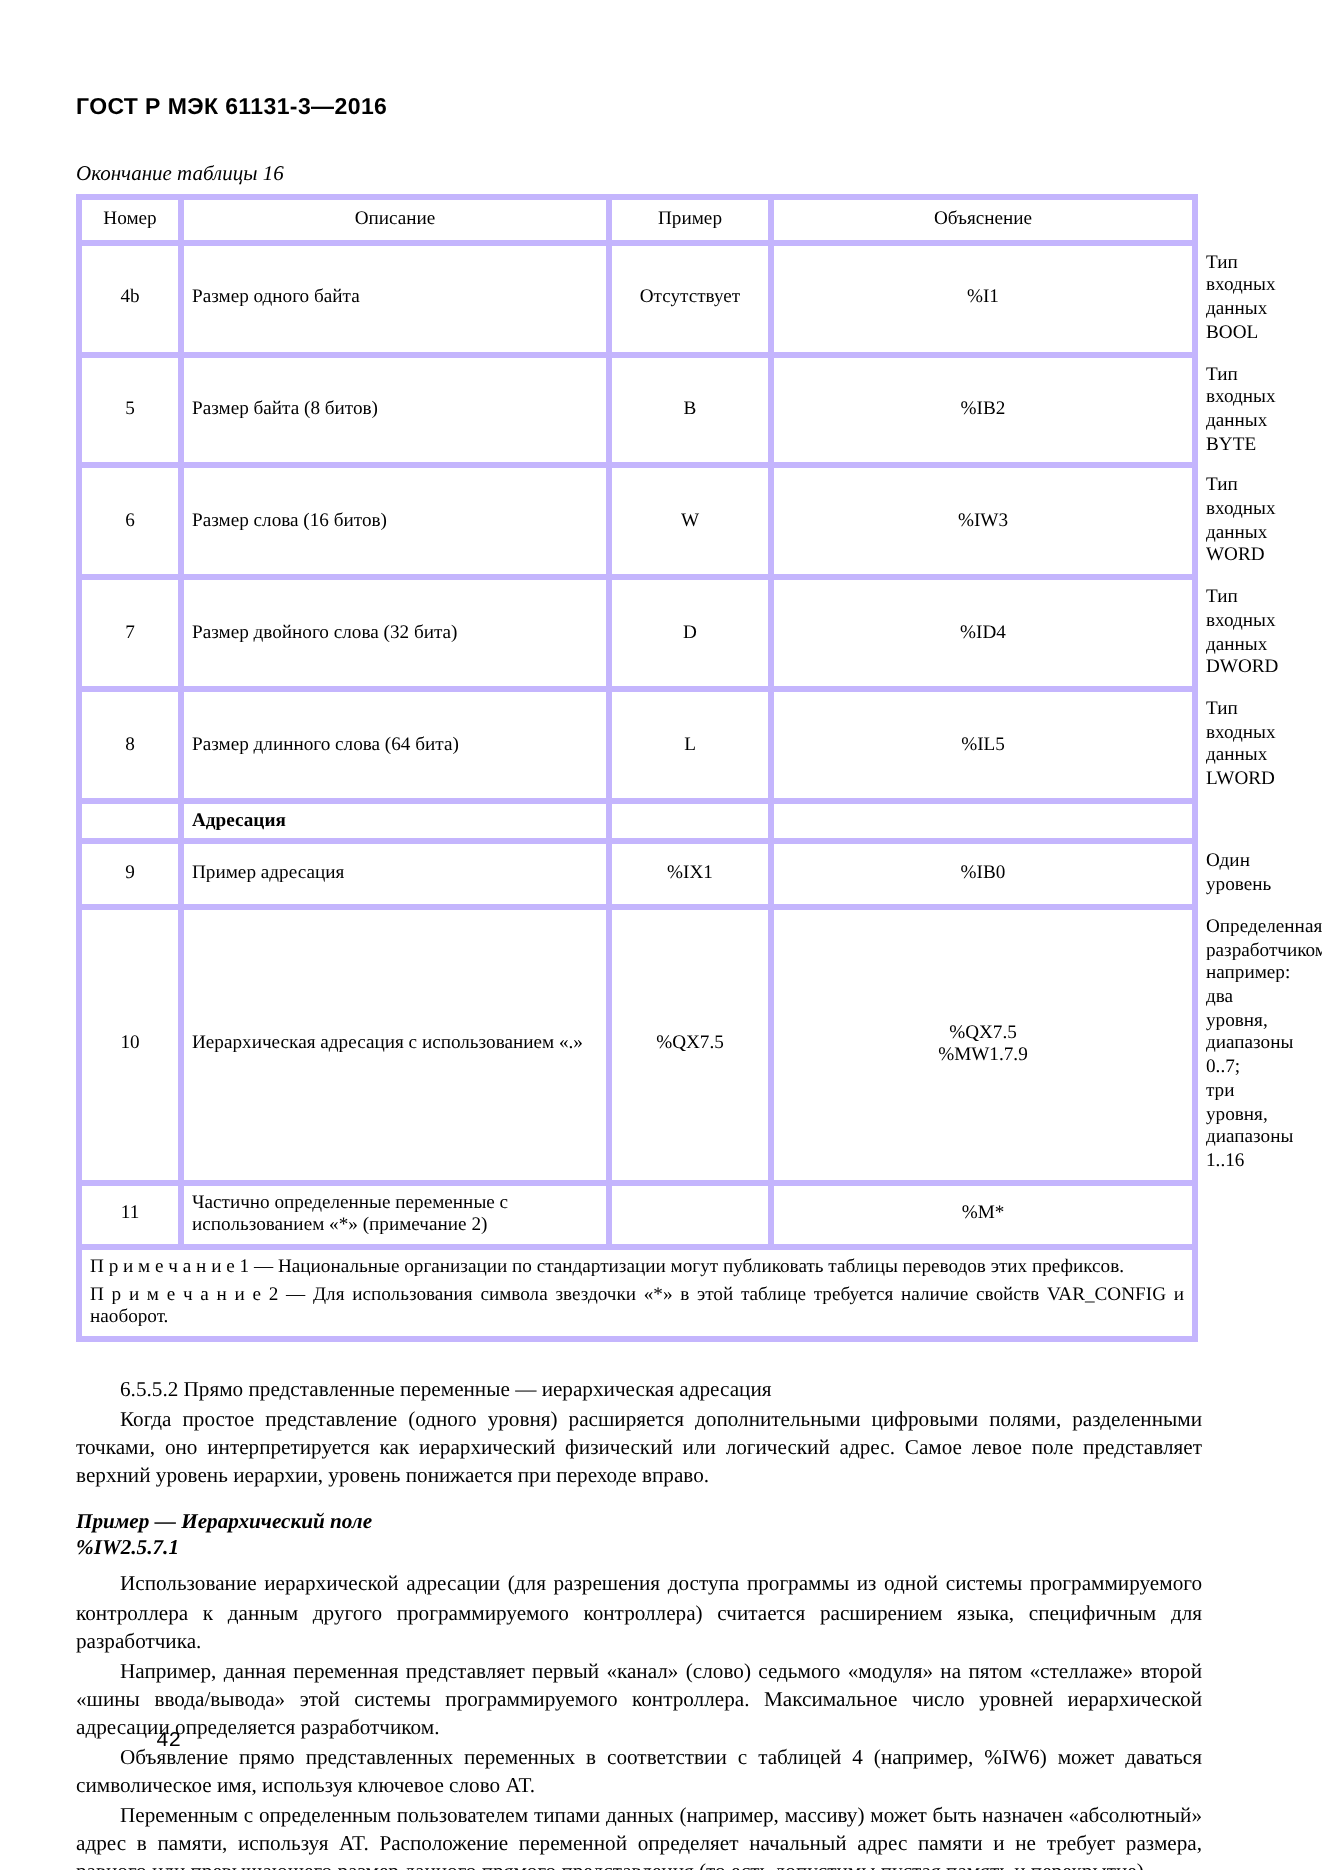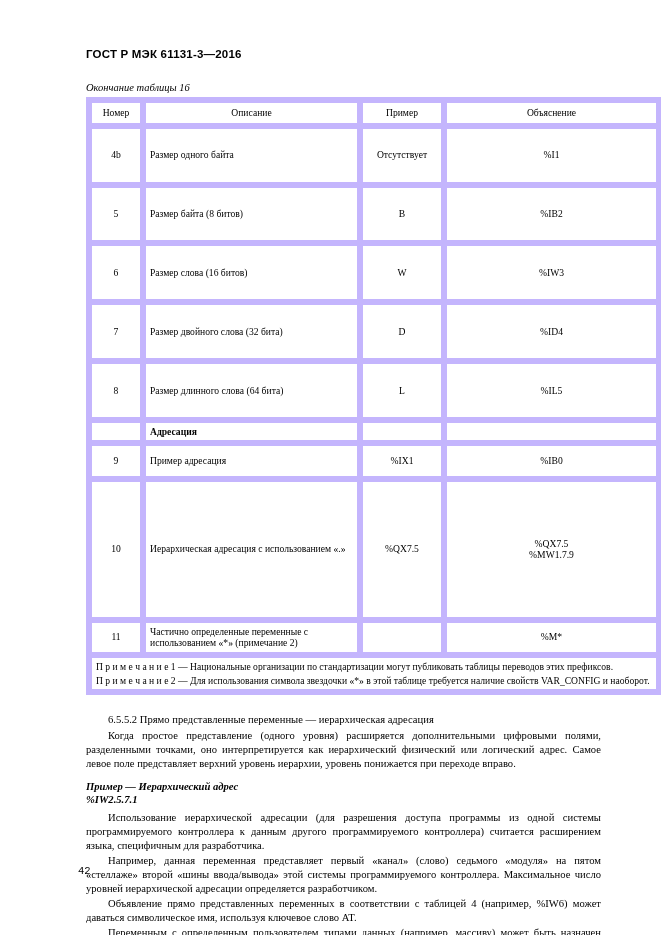--- a/index.html
+++ b/index.html
@@ -13,21 +13,21 @@
     font-family: "Liberation Serif", serif;
     color: #000000;
     position: relative;
     overflow: hidden;
   }
   .page {
     position: relative;
     width: 661px;
     height: 935px;
     box-sizing: border-box;
-    padding: 48px 60px 0 86px;
+    padding: 48px 60px 0 38px;
   }
   .doc-header {
     font-family: "Liberation Sans", sans-serif;
     font-weight: bold;
     font-size: 11.5px;
     letter-spacing: 0.2px;
     margin-bottom: 22px;
   }
   .table-caption {
     font-family: "Liberation Serif", serif;
@@ -36,21 +36,21 @@
     margin-bottom: 4px;
   }
   table.main {
     border-collapse: collapse;
     width: 522px;
     font-family: "Liberation Serif", serif;
     font-size: 9.6px;
     table-layout: fixed;
   }
   table.main td, table.main th {
-    border: 6px solid #c4b5fd;
+    border: 3px solid #c4b5fd;
     padding: 3px 4px;
     vertical-align: middle;
     line-height: 1.22;
   }
   table.main th {
     font-weight: normal;
     text-align: center;
     font-size: 9.6px;
     padding: 4px 3px;
   }
@@ -196,21 +196,21 @@
       </tr>
     </tbody>
   </table>
 
   <div class="body-text">
     <p>6.5.5.2 Прямо представленные переменные — иерархическая адресация</p>
     <p>Когда простое представление (одного уровня) расширяется дополнительными цифровыми полями, разделенными точками, оно интерпретируется как иерархический физический или логический адрес. Самое левое поле представляет верхний уровень иерархии, уровень понижается при переходе вправо.</p>
   </div>
 
   <div class="example-block">
-    <div class="example-title">Пример — Иерархический адрес</div>
+    <div class="example-title">Пример — Иерархический поле</div>
     <div class="code-line">%IW2.5.7.1</div>
   </div>
 
   <div class="body-text" style="margin-top:6px;">
     <p>Использование иерархической адресации (для разрешения доступа программы из одной системы программируемого контроллера к данным другого программируемого контроллера) считается расширением языка, специфичным для разработчика.</p>
     <p>Например, данная переменная представляет первый «канал» (слово) седьмого «модуля» на пятом «стеллаже» второй «шины ввода/вывода» этой системы программируемого контроллера. Максимальное число уровней иерархической адресации определяется разработчиком.</p>
     <p>Объявление прямо представленных переменных в соответствии с таблицей 4 (например, %IW6) может даваться символическое имя, используя ключевое слово AT.</p>
     <p>Переменным с определенным пользователем типами данных (например, массиву) может быть назначен «абсолютный» адрес в памяти, используя AT. Расположение переменной определяет начальный адрес памяти и не требует размера, равного или превышающего размер данного прямого представления (то есть допустимы пустая память и перекрытие).</p>
   </div>
 

